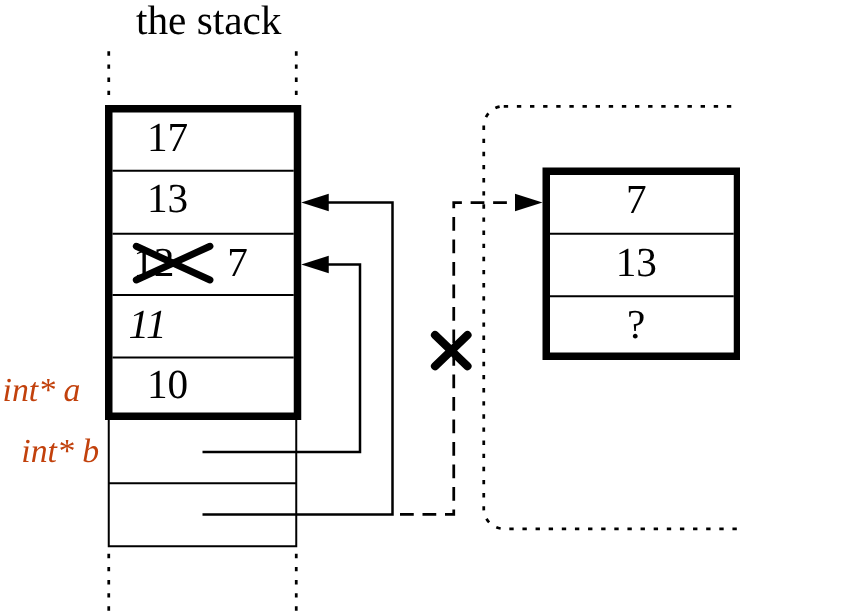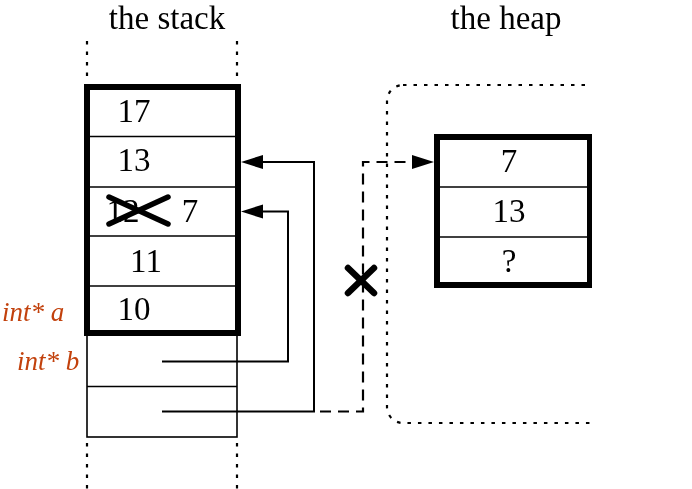--- a/index.html
+++ b/index.html
@@ -68,27 +68,26 @@
       <line x1="109" y1="224" x2="168" y2="197"></line>
     </g>
 
     <g class="cross2">
       <line x1="348" y1="268" x2="374" y2="293"></line>
       <line x1="348" y1="293" x2="374" y2="268"></line>
     </g>
   </svg>
 
   <div class="txt" style="left:167px; top:18px;">the stack</div>
-  <div class="txt" style="left:506px; top:18px;">the heap</div>
 
   <div class="txt" style="left:134px; top:111px;">17</div>
   <div class="txt" style="left:134px; top:160px;">13</div>
   <div class="txt" style="left:123px; top:211px;">12</div>
   <div class="txt" style="left:190px; top:211px;">7</div>
-  <div class="txt" style="left:146px; top:261px;">11</div>
+  <div class="txt" style="left:118px; top:261px;font-style:italic;">11</div>
   <div class="txt" style="left:134px; top:309px;">10</div>
 
   <div class="txt" style="left:509px; top:161px;">7</div>
   <div class="txt" style="left:509px; top:211px;">13</div>
   <div class="txt" style="left:509px; top:261px;">?</div>
 
   <div class="lbl" style="left:2px; top:312px;">int* a</div>
   <div class="lbl" style="left:17px; top:361px;text-align:center;">int* b</div>
 
 </div>

